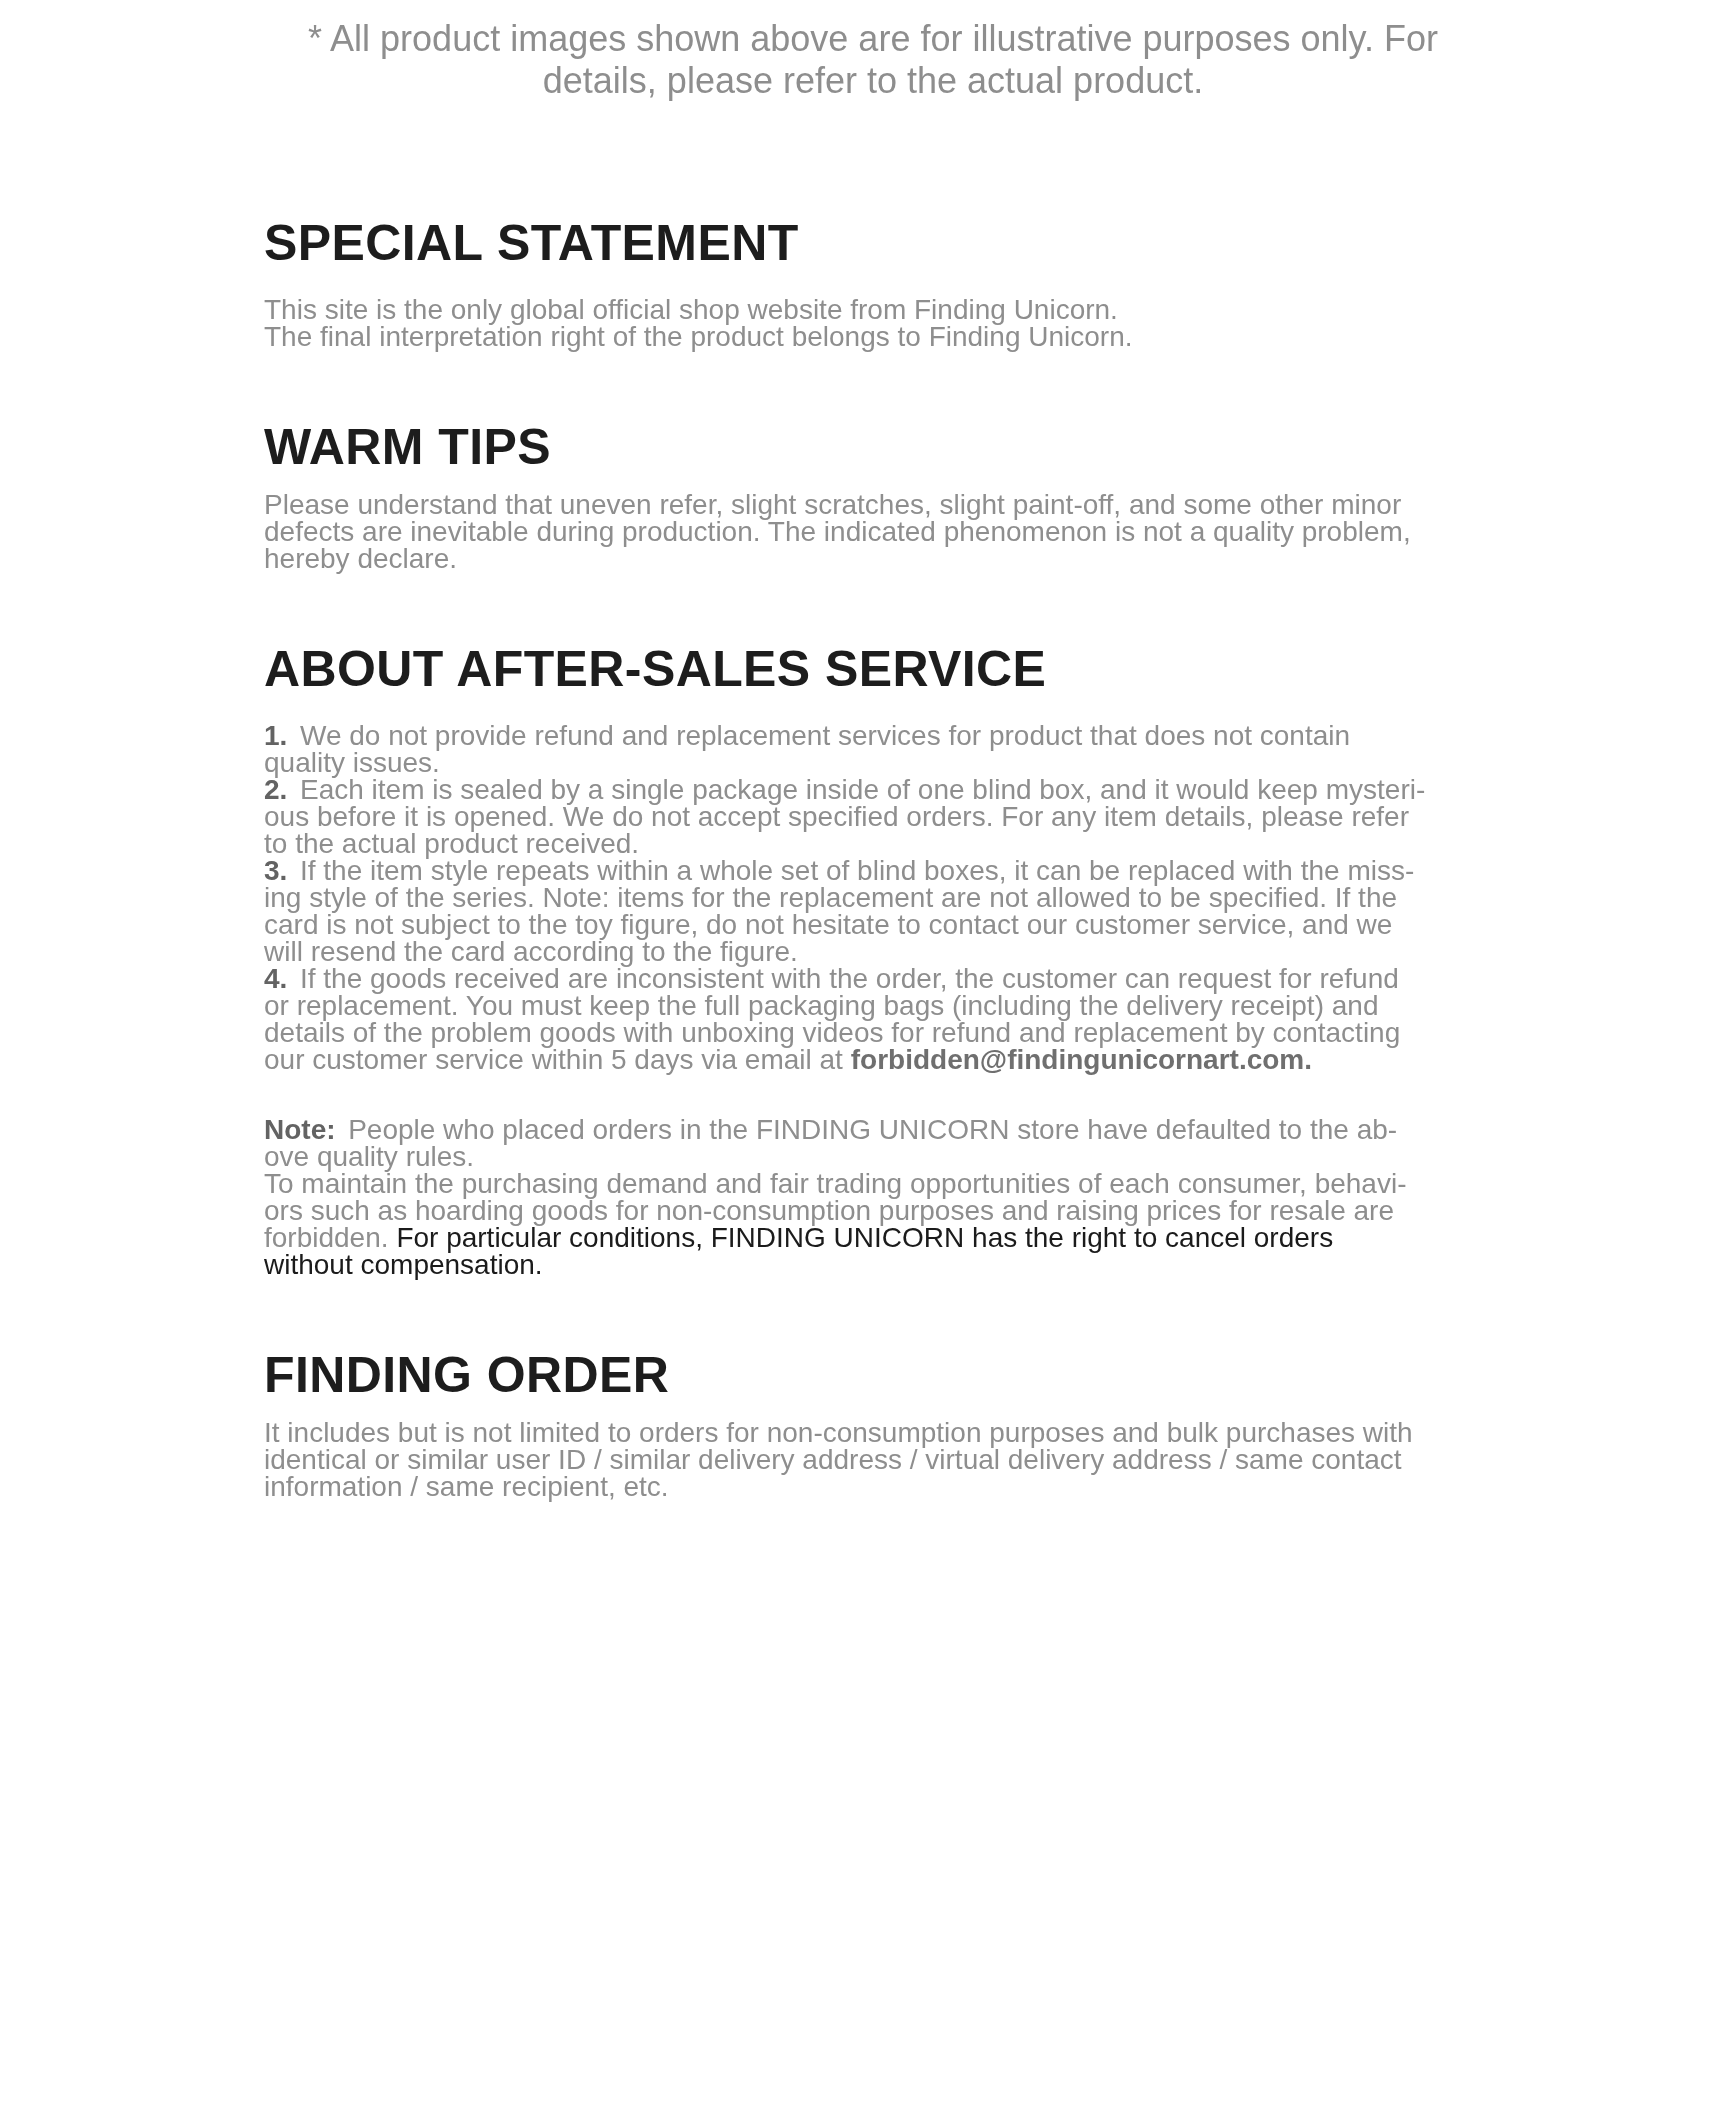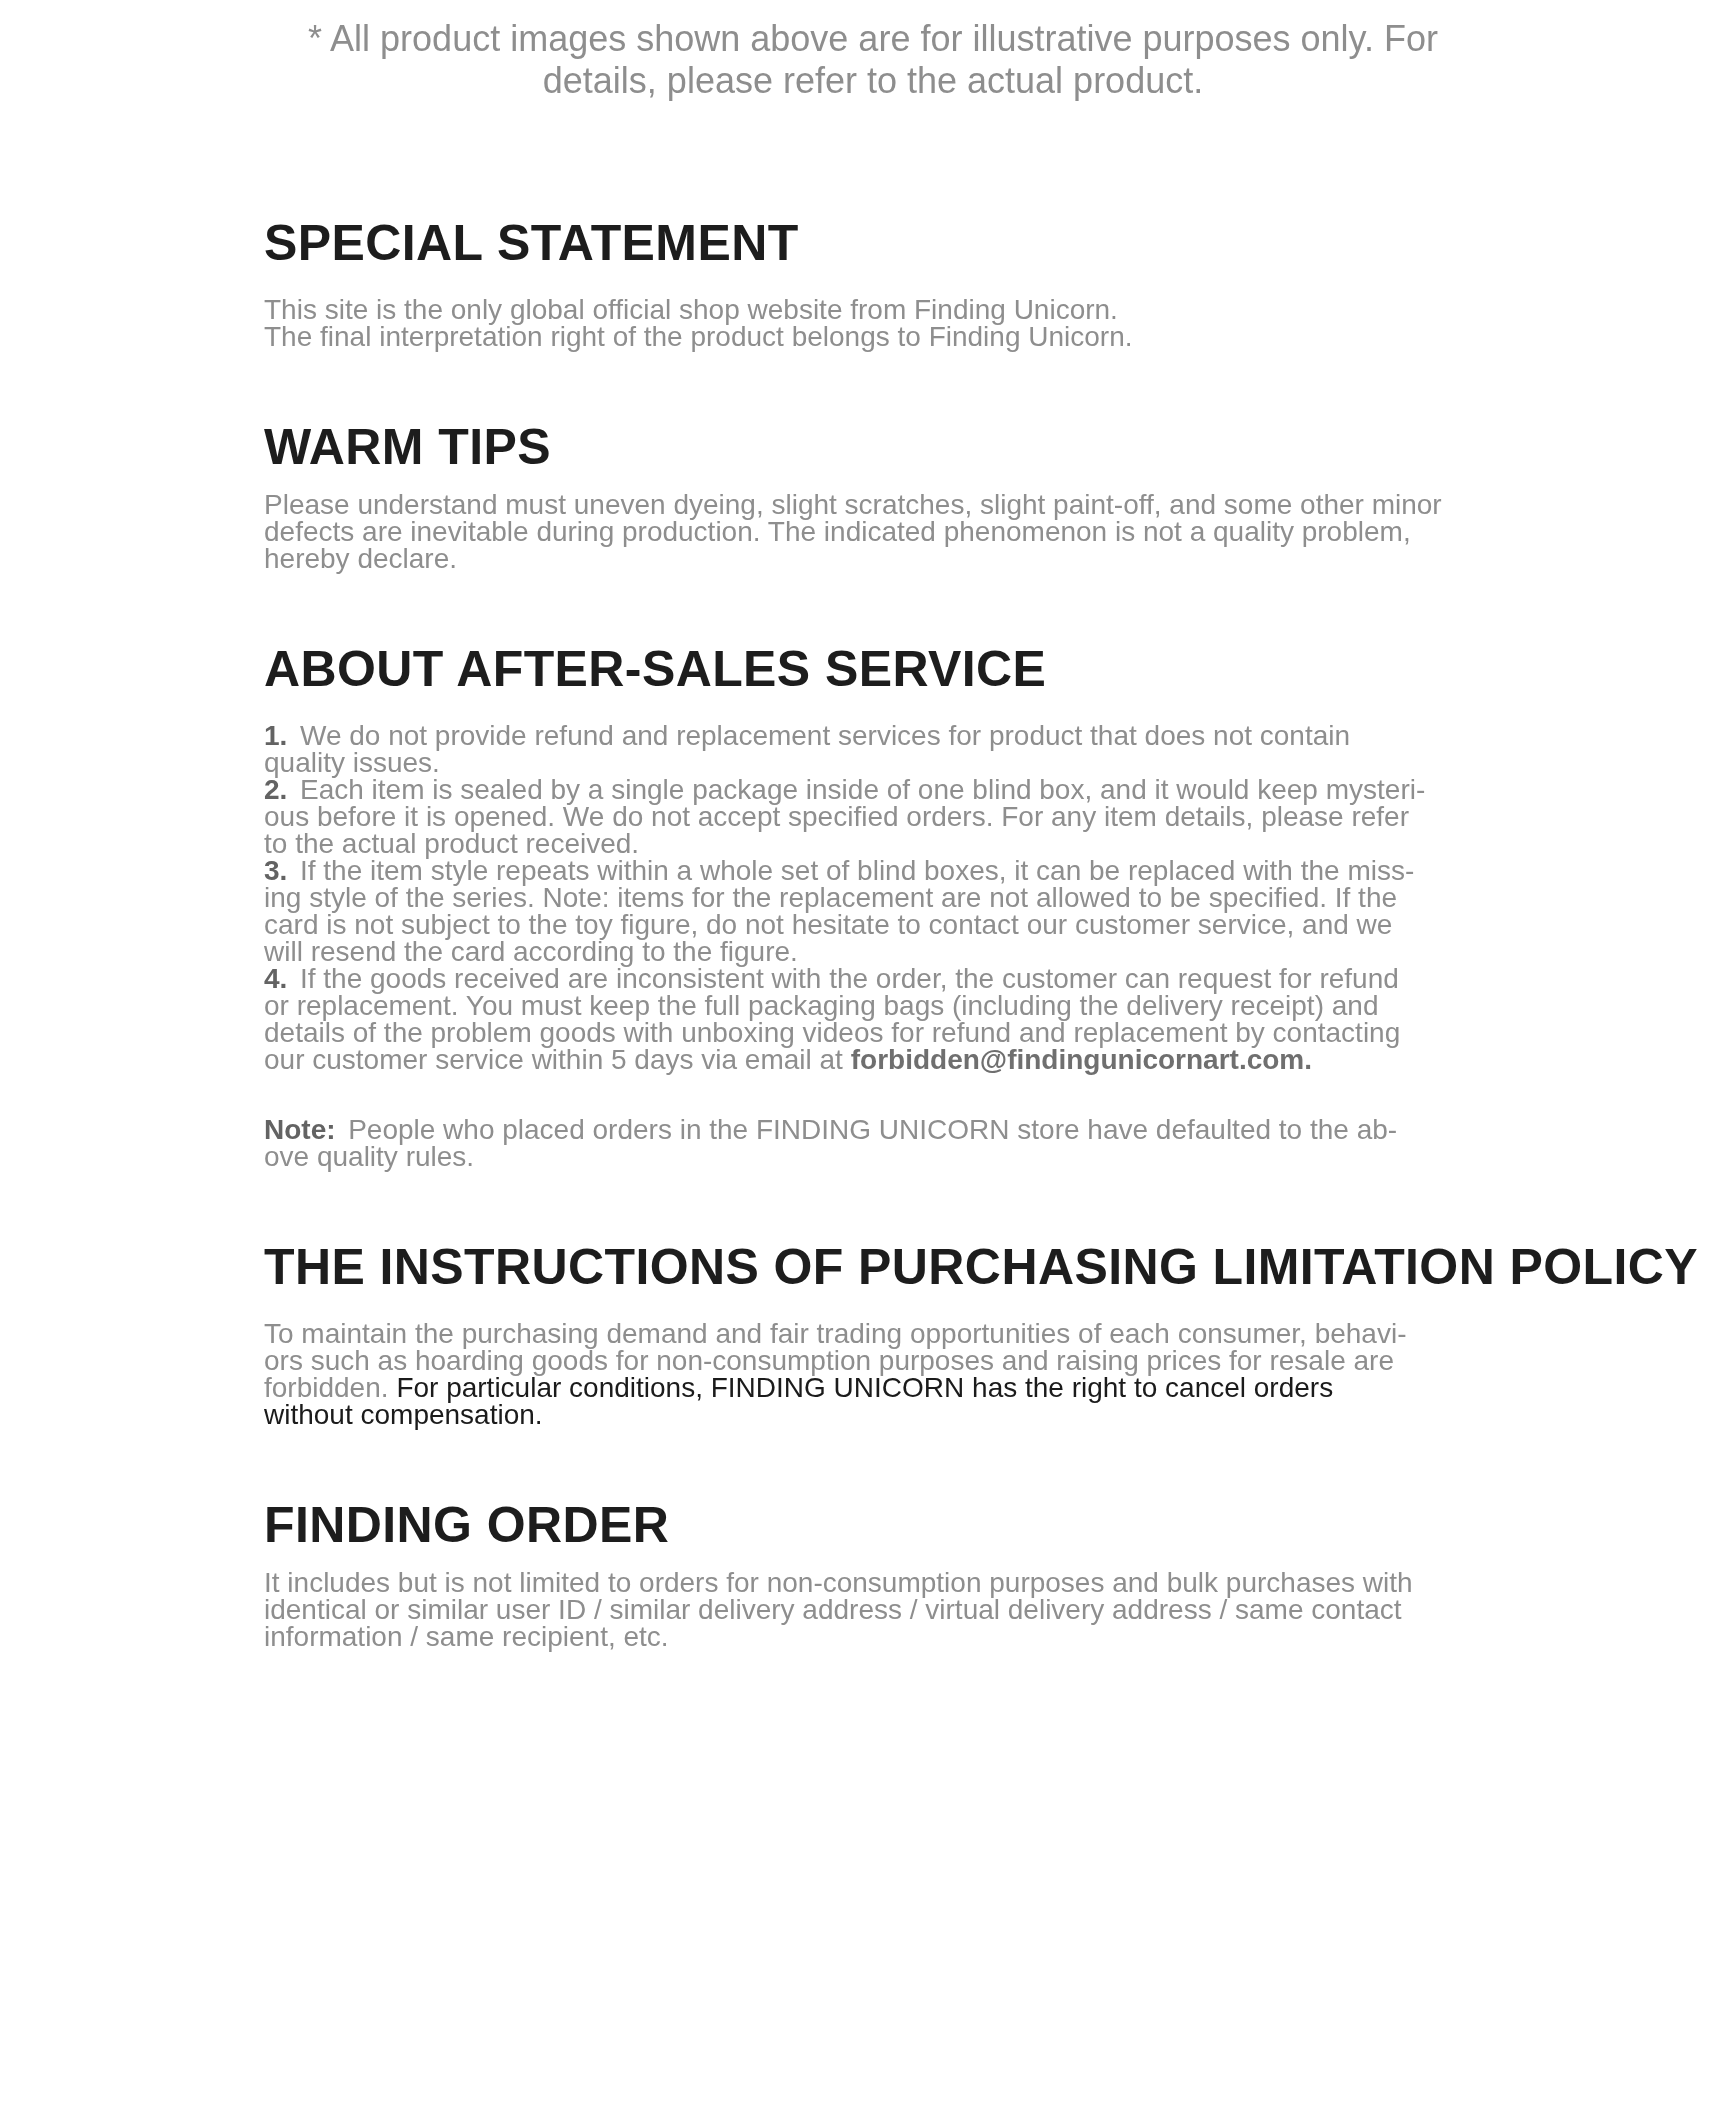--- a/index.html
+++ b/index.html
@@ -59,21 +59,21 @@
 <div class="content">
 
   <div class="disclaimer"><span>* All product images shown above are for illustrative purposes only.</span>
 <span>For details, please refer to the actual product.</span></div>
 
   <h2 class="sec-title first">SPECIAL STATEMENT</h2>
   <p class="body">This site is the only global official shop website from Finding Unicorn.
 The final interpretation right of the product belongs to Finding Unicorn.</p>
 
   <h2 class="sec-title tight">WARM TIPS</h2>
-  <p class="body">Please understand must uneven dyeing, slight scratches, slight paint-off, and some other minor
+  <p class="body">Please understand that uneven refer, slight scratches, slight paint-off, and some other minor
 defects are inevitable during production. The indicated phenomenon is not a quality problem,
 hereby declare.</p>
 
   <h2 class="sec-title">ABOUT AFTER-SALES SERVICE</h2>
   <div>
     <p class="body"><b class="marker">1.</b><span>We do not provide refund and replacement services for product that does not contain
 quality issues.</span></p>
     <p class="body"><b class="marker">2.</b><span>Each item is sealed by a single package inside of one blind box, and it would keep mysteri-
 ous before it is opened. We do not accept specified orders. For any item details, please refer
 to the actual product received.</span></p>
@@ -82,21 +82,20 @@
 card is not subject to the toy figure, do not hesitate to contact our customer service, and we
 will resend the card according to the figure.</span></p>
     <p class="body"><b class="marker">4.</b><span>If the goods received are inconsistent with the order, the customer can request for refund
 or replacement. You must keep the full packaging bags (including the delivery receipt) and
 details of the problem goods with unboxing videos for refund and replacement by contacting
 our customer service within 5 days via email at</span><b class="email">forbidden@findingunicornart.com.</b></p>
   </div>
   <p class="body note-block"><b class="marker">Note:</b><span>People who placed orders in the FINDING UNICORN store have defaulted to the ab-
 ove quality rules.</span></p>
 
-  <h2 class="sec-title">THE INSTRUCTIONS OF PURCHASING LIMITATION POLICY</h2>
   <p class="body"><span>To maintain the purchasing demand and fair trading opportunities of each consumer, behavi-
 ors such as hoarding goods for non-consumption purposes and raising prices for resale are
 forbidden.</span><b class="strong">For particular conditions, FINDING UNICORN has the right to cancel orders
 without compensation.</b></p>
 
   <h2 class="sec-title tight">FINDING ORDER</h2>
   <p class="body">It includes but is not limited to orders for non-consumption purposes and bulk purchases with
 identical or similar user ID / similar delivery address / virtual delivery address / same contact
 information / same recipient, etc.</p>
 

